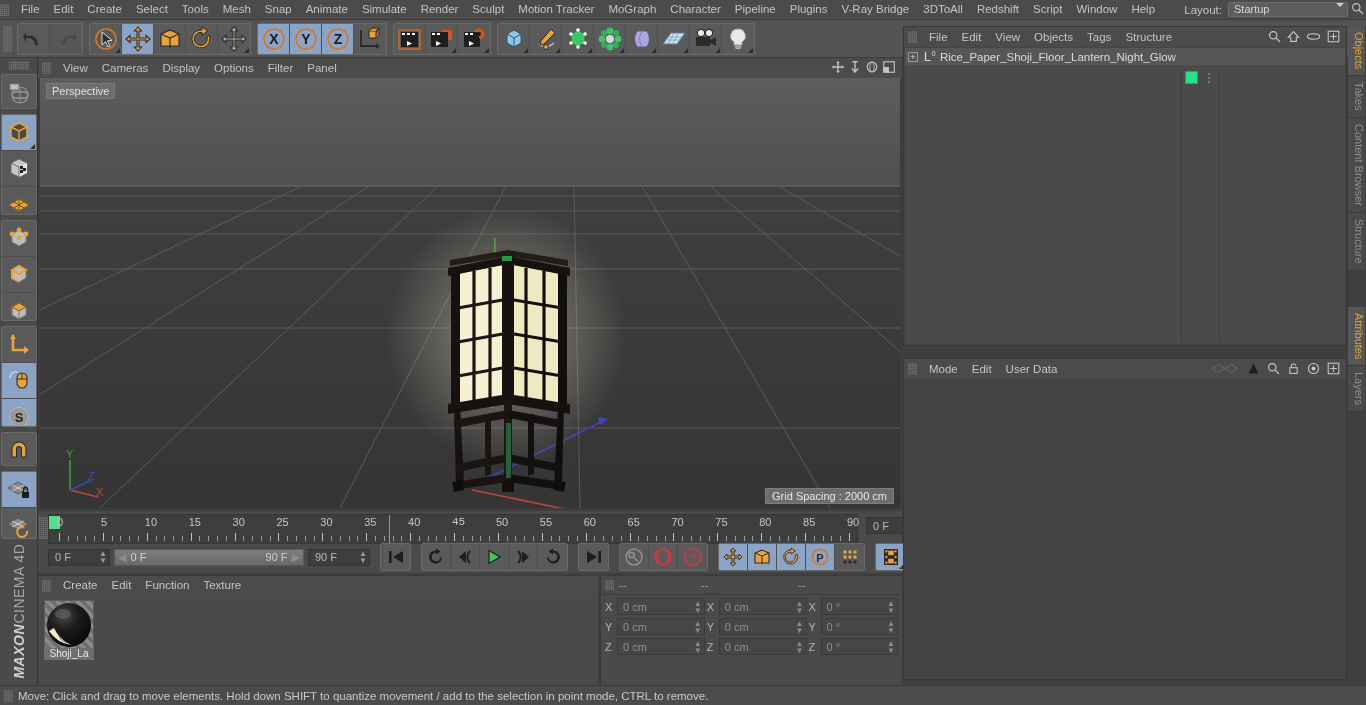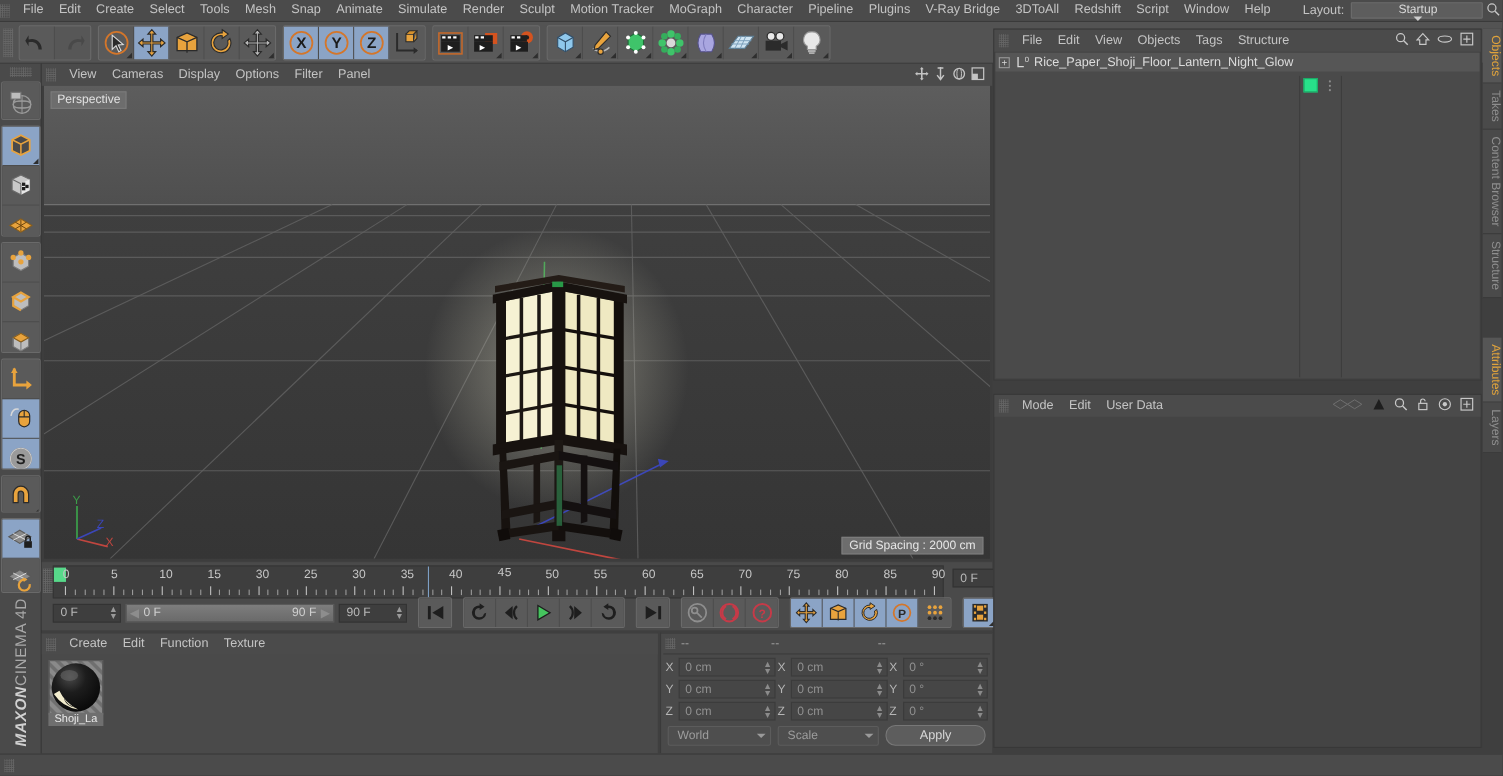--- a/index.html
+++ b/index.html
@@ -32,24 +32,23 @@
   
   .menubar {
     position:absolute; left:0; top:0; width:1366px; height:20px;
     background:#4b4b4b; display:flex; align-items:center;
     border-bottom:1px solid #3a3a3a;
   }
   .menubar .spacer { flex:1 1 auto; }
   .layout-label { color:#c4c4c4; padding:0 6px 0 10px; font-size:11.5px;}
   .layout-select {
     width:120px; height:15px; background:#5d5d5d; border:1px solid #6c6c6c;
-    display:flex; align-items:center; justify-content:space-between;
+    display:flex; justify-content:space-between;
     padding:0 3px 0 5px; color:#d8d8d8; font-size:11px;
     border-radius:1px;
-    flex-direction:column;
   }
   .layout-select .carat { border-left:4px solid transparent;border-right:4px solid transparent;border-top:4px solid #cccccc; }
   .top-search { width:18px; text-align:center; color:#c8c8c8; font-size:13px; }
 
   
   .toolbar {
     position:absolute; left:0; top:20px; width:1366px; height:38px;
     background:#535353; display:flex; align-items:center;
     border-bottom:1px solid #3a3a3a;
   }
@@ -1065,31 +1064,20 @@
           <span>0 cm</span>
           <span class="spin">▲<br>▼</span>
         </span>
       <span class="cm-lbl">Z</span>
       <span class="cm-field">
           <span>0 °</span>
           <span class="spin">▲<br>▼</span>
         </span>
     </div>
 
-    <div class="cm-btn-row">
-      <div class="dropdown" style="width:94px">
-        <span>World</span>
-        <span class="carat"></span>
-      </div>
-      <div class="dropdown" style="width:92px">
-        <span>Scale</span>
-        <span class="carat"></span>
-      </div>
-      <div class="apply-btn">Apply</div>
-    </div>
   </div>
 
   <div class="objmgr">
     <div class="om-menu">
       <div class="grip" style="margin-left:4px"></div>
       <div class="menu-item">File</div>
       <div class="menu-item">Edit</div>
       <div class="menu-item">View</div>
       <div class="menu-item">Objects</div>
       <div class="menu-item">Tags</div>
@@ -1174,15 +1162,16 @@
     <div class="vtab">Takes</div>
     <div class="vtab">Content Browser</div>
     <div class="vtab">Structure</div>
     <div style="height:36px"></div>
     <div class="vtab on">Attributes</div>
     <div class="vtab">Layers</div>
   </div>
 
   <div class="statusbar">
     <div class="grip" style="margin-left:4px"></div>
+    <div class="status-text">Move: Click and drag to move elements. Hold down SHIFT to quantize movement / add to the selection in point mode, CTRL to remove.</div>
   </div>
 
 </div>
 
 </body></html>

